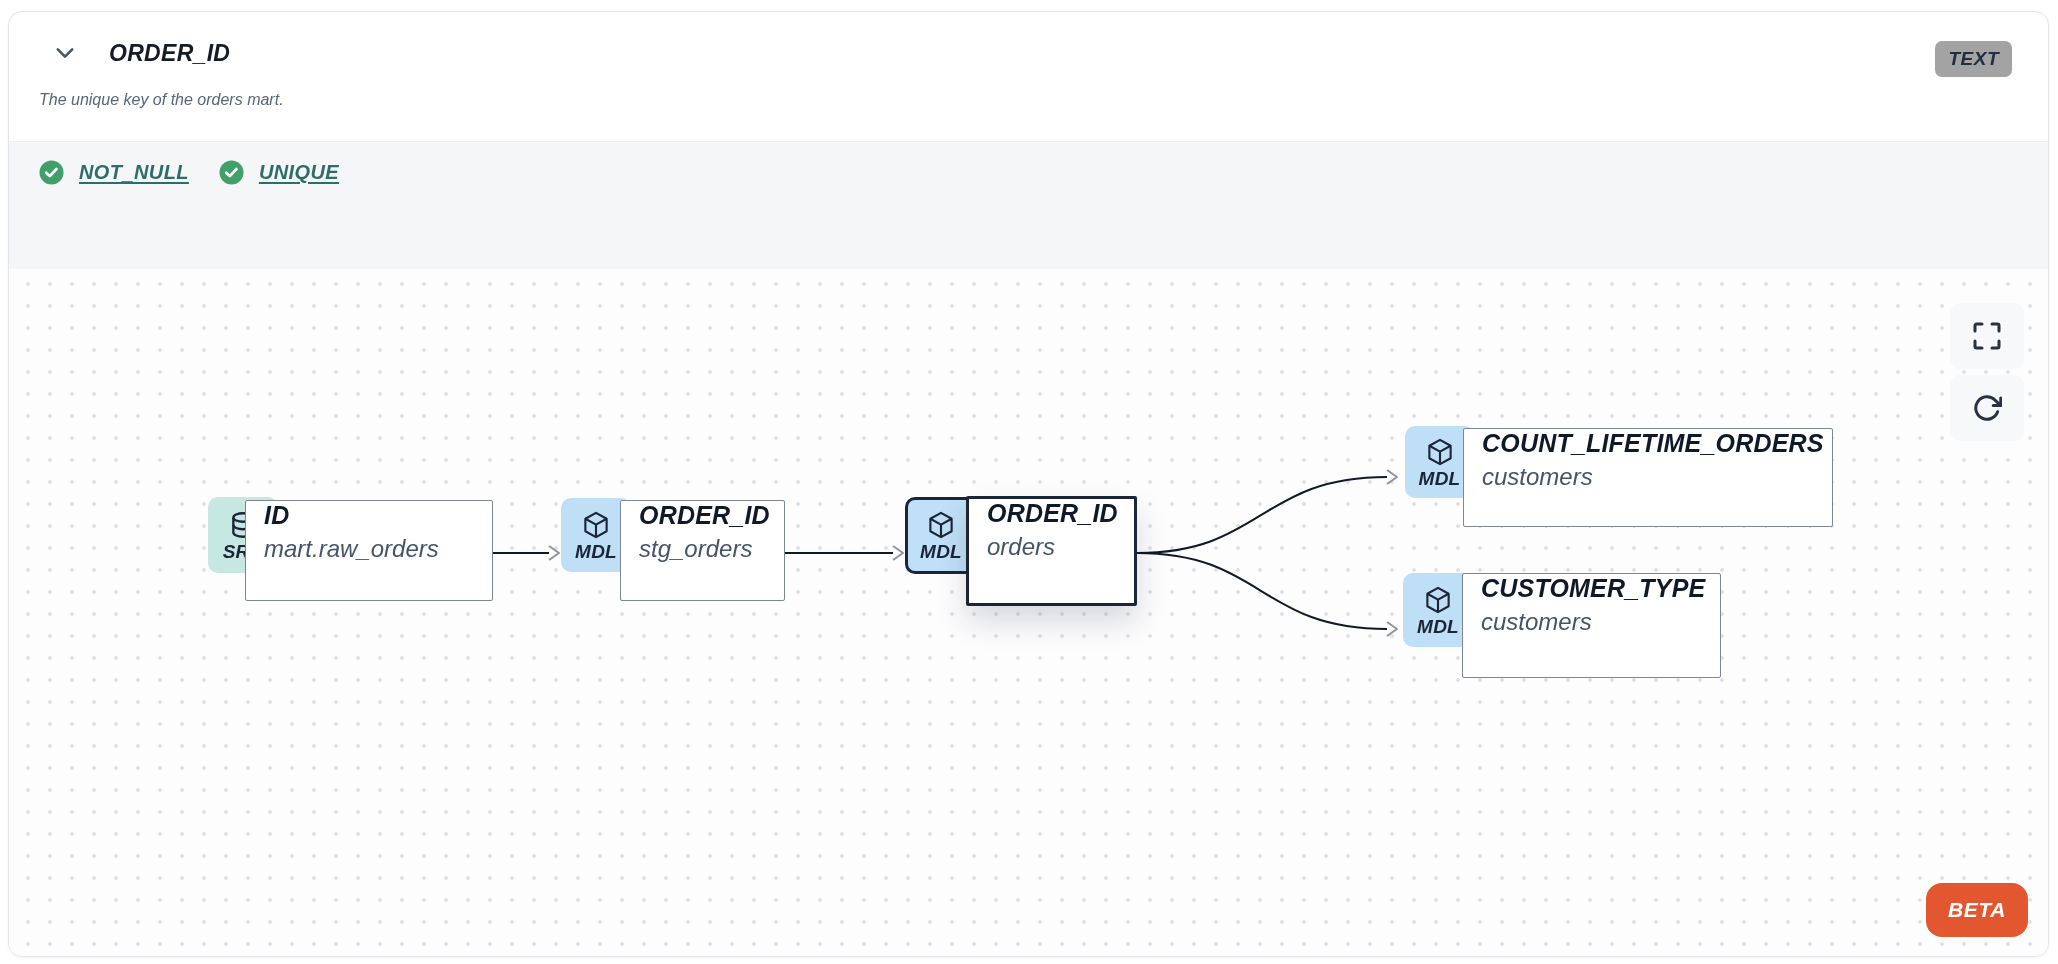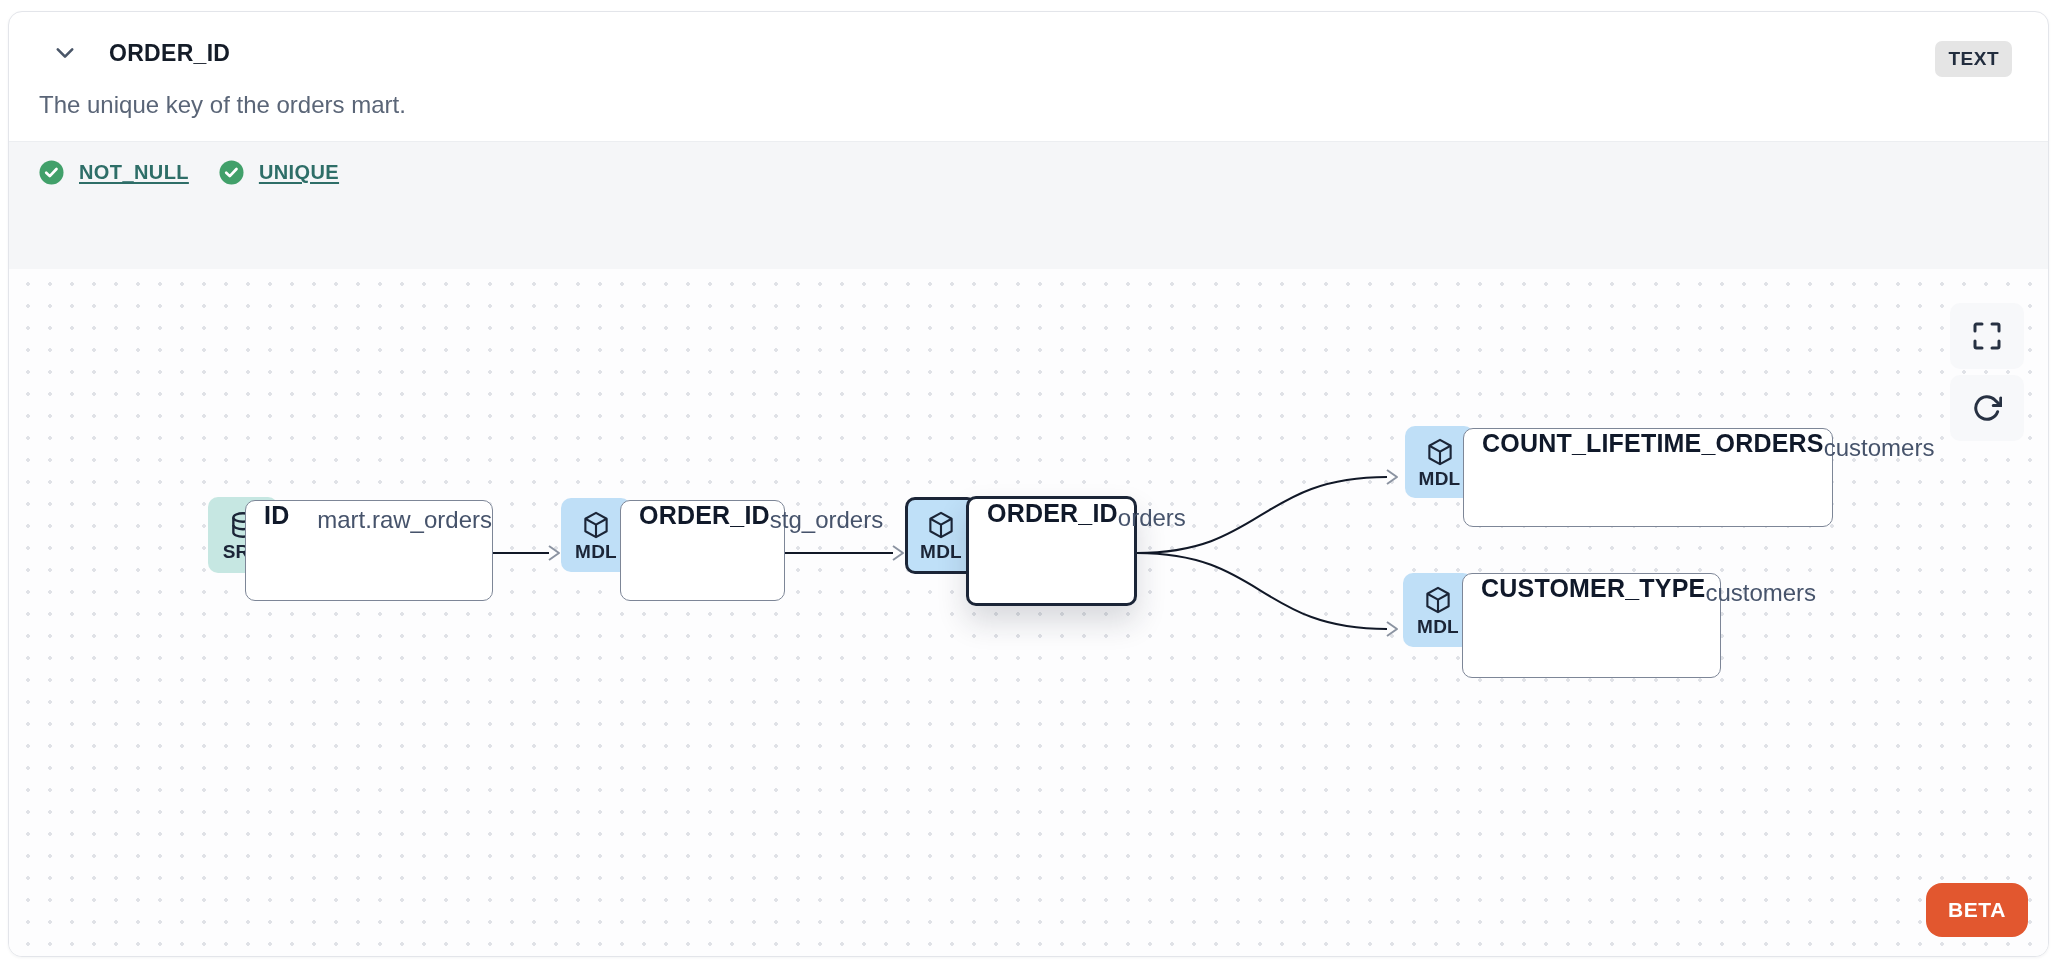--- a/index.html
+++ b/index.html
@@ -16,42 +16,43 @@
   
   .panel {
     position: absolute; left: 8px; top: 11px;
     width: 2041px; height: 946px;
     background: #ffffff;
     border: 1px solid #e3e5ea;
     border-radius: 14px;
     overflow: hidden;
     display: flex; flex-direction: column;
     box-shadow: 0 1px 3px rgba(20,30,50,.05);
+    font-style: italic;
   }
 
   
   .panel-header { position: relative; height: 129px; flex: none; }
   .title-row { display: flex; align-items: center; padding: 25px 30px 0 36px; }
   .chevron-btn {
     width: 40px; height: 32px; border: none; background: none; padding: 0;
     display: flex; align-items: center; justify-content: center; cursor: pointer;
   }
   .page-title {
     margin-left: 24px;
     font-size: 23px; font-weight: 700; letter-spacing: .3px; color: #141c28;
   }
   .type-badge {
     position: absolute; top: 29px; right: 36px;
-    background: #e5e5e5; color: #222d3e;
+    background: #a3a3a3; color: #222d3e;
     font-size: 19px; font-weight: 700; letter-spacing: .5px;
     padding: 7px 13px; border-radius: 7px;
   }
   .description {
     margin: 22px 0 0 30px;
-    font-size: 24px; color: #5a6577;
+    font-size: 16px; color: #5a6577;
   }
 
   
   .tests {
     flex: none; height: 128px;
     background: #f5f6f8; border-top: 1px solid #eceef1;
     padding: 17px 30px;
     display: flex; flex-direction: row; gap: 30px;
   }
   .test-row { display: flex; align-items: center; gap: 15px; height: 27px; width: fit-content; cursor: pointer; }
@@ -78,22 +79,22 @@
     border-radius: 10px;
     display: flex; flex-direction: column; align-items: center; justify-content: center;
     gap: 2px; color: #1b2537;
   }
   .nbadge svg { display: block; }
   .blabel { font-size: 19px; font-weight: 600; letter-spacing: .2px; line-height: 1; }
   .ncard {
     position: absolute; z-index: 2;
     background: #ffffff;
     border: 1.5px solid #7d8697;
-    border-radius: 10px;
-    display: flex; flex-direction: row; justify-content: space-between;
+    border-radius: 2px;
+    display: flex; flex-direction: column; justify-content: flex-start;
     padding-left: 18px;
   }
   .ntitle { font-size: 25px; font-weight: 600; color: #10192a; letter-spacing: .2px; line-height: 1.15; white-space: nowrap; }
   .nsub { font-size: 24px; color: #46536b; margin-top: 5px; white-space: nowrap; }
 
   .badge-teal { background: #c6e7e2; margin-left: 32px; }
   .badge-blue { background: #bfdff7; }
 
   .n-src  { left: 167px;  top: 228px; }
   .n-src  .nbadge { left: 0; top: 0; width: 70px; height: 76px; }

